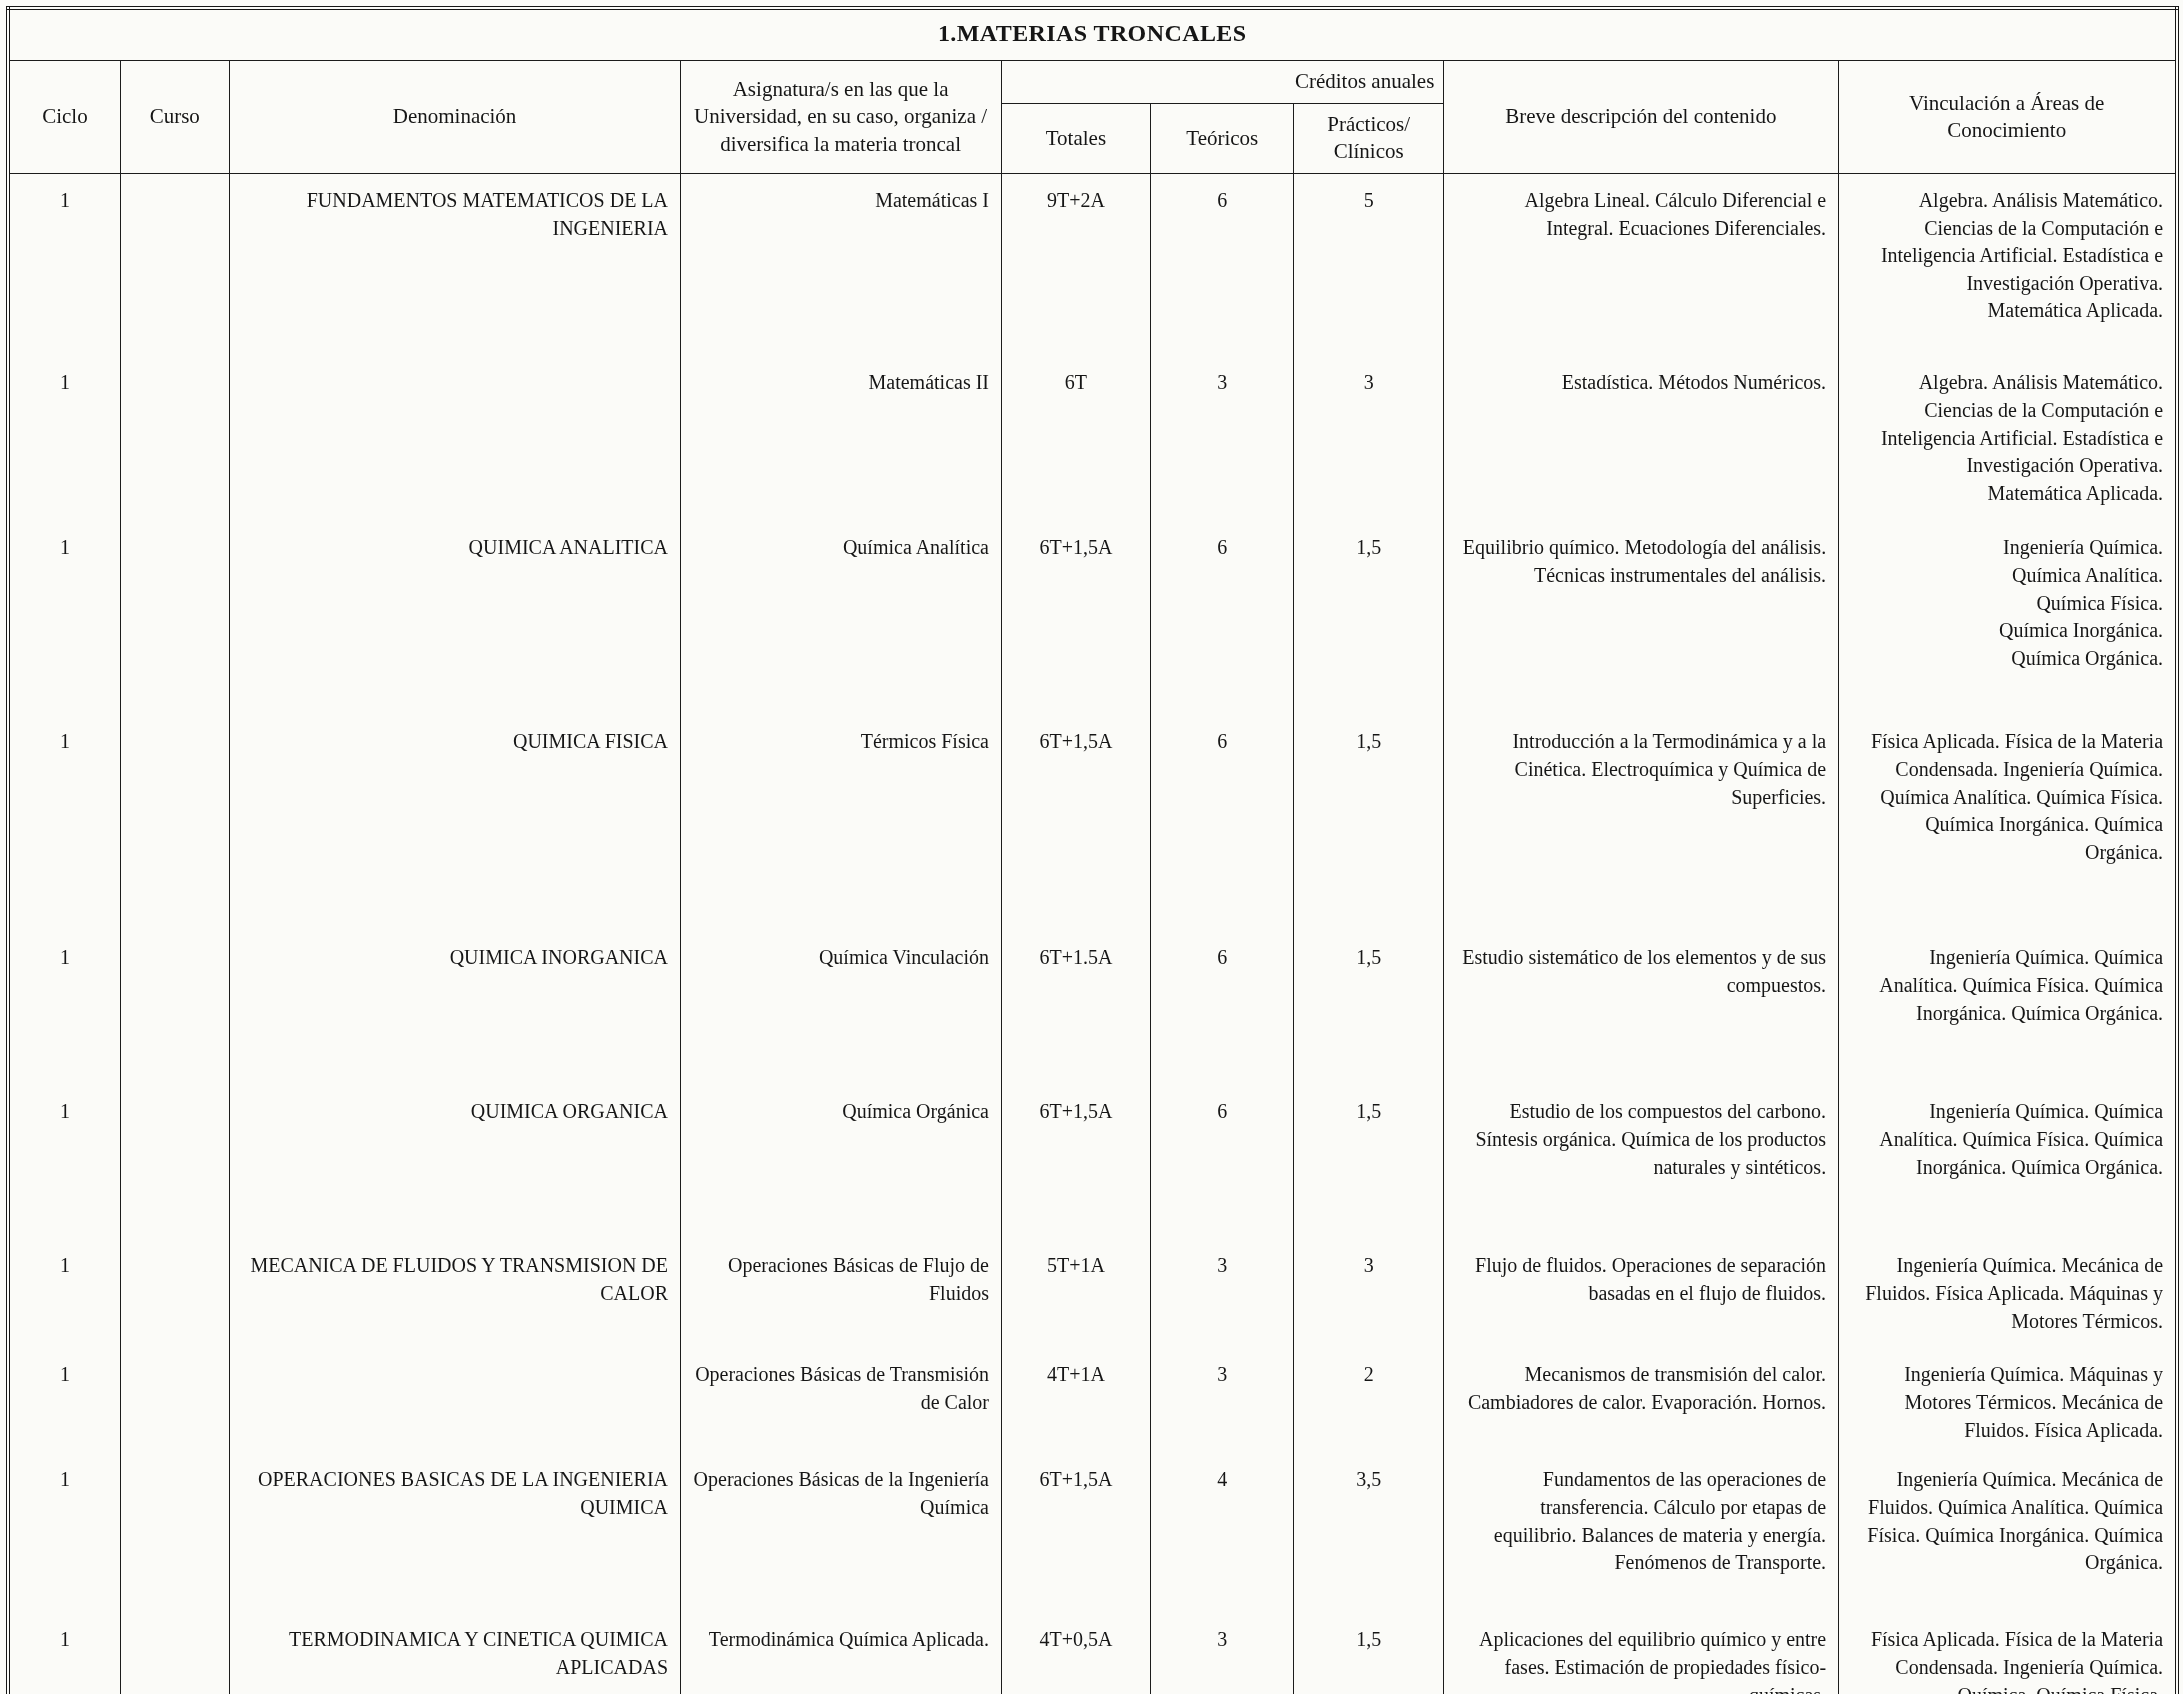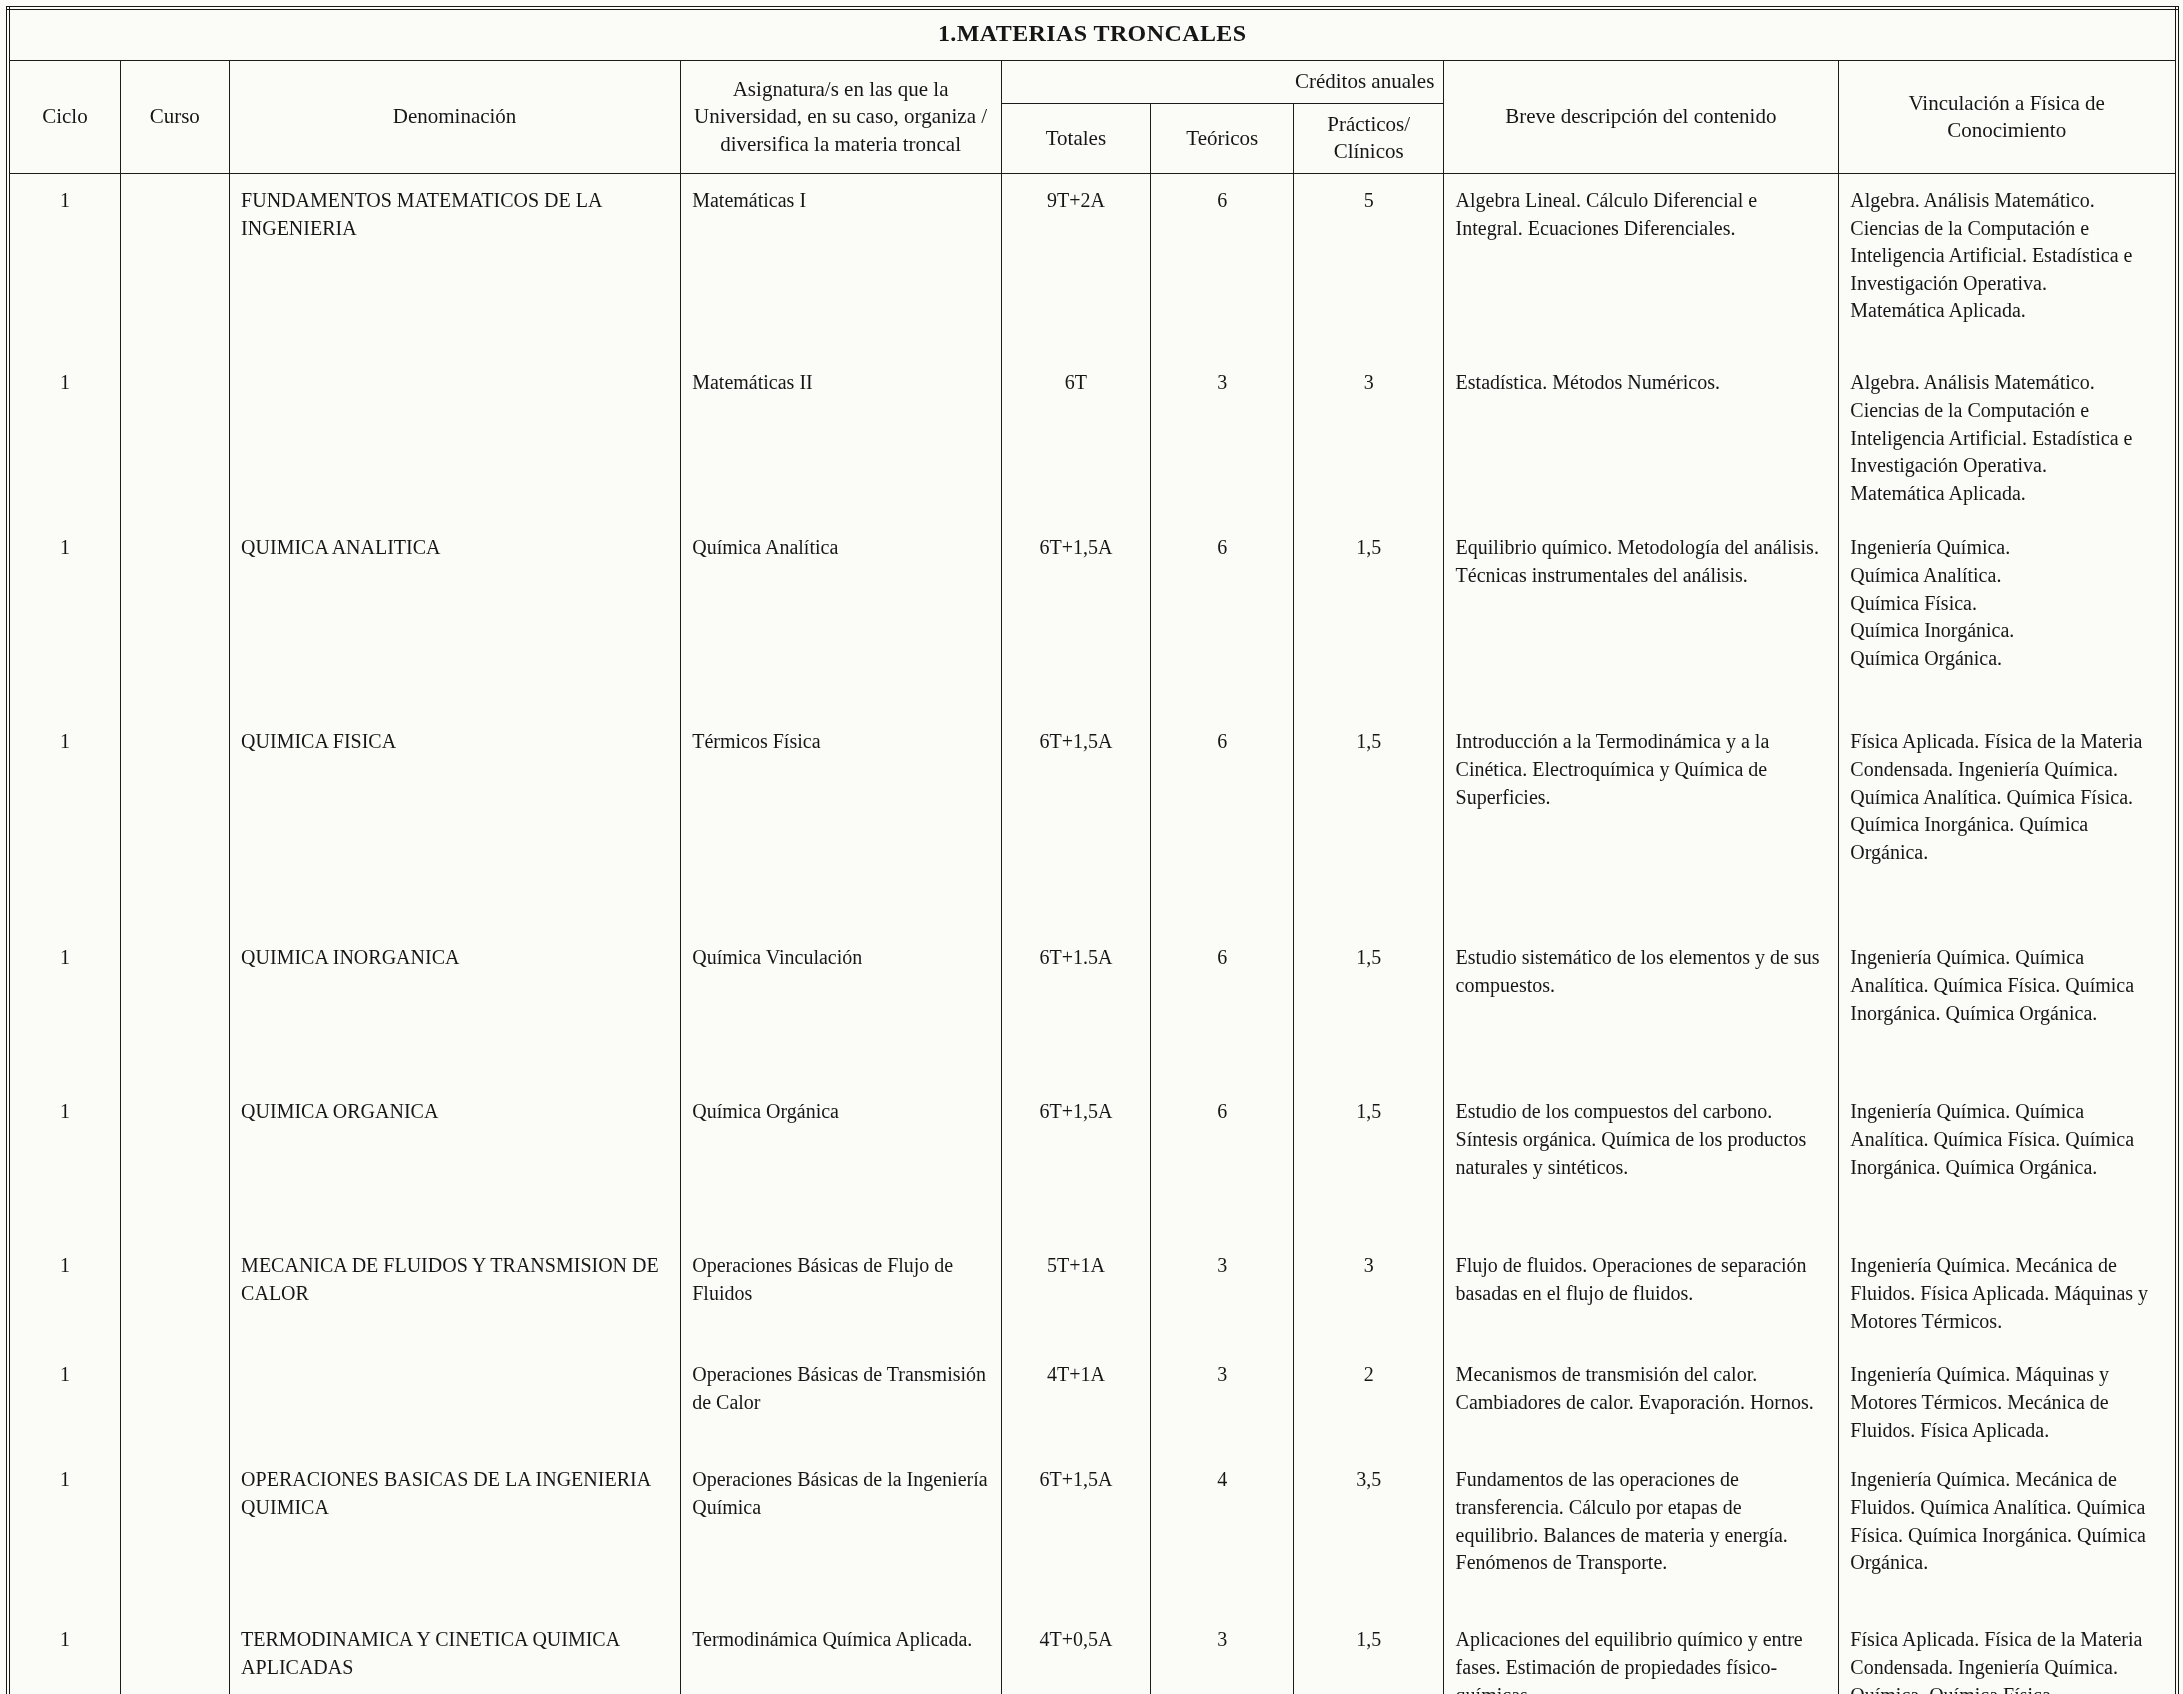--- a/index.html
+++ b/index.html
@@ -58,21 +58,21 @@
     border-left: 1.5px solid #1c1c1c;
     border-right: 1.5px solid #1c1c1c;
     border-top: none;
     border-bottom: none;
     font-size: 20px;
     line-height: 1.38;
     padding: 13px 11.6px 8.7px 11.6px;
     white-space: pre-line;
   }
   td.c-center { text-align: center; }
-  td.c-left   { text-align: left; margin-left: 34px; }
+  td.c-left   { text-align: right; margin-left: 34px; }
   td.denom    { text-transform: none; }
   
   tbody tr:nth-child(1)  td { height: 183px; }
   tbody tr:nth-child(2)  td { height: 165px; }
   tbody tr:nth-child(3)  td { height: 194px; }
   tbody tr:nth-child(4)  td { height: 216px; }
   tbody tr:nth-child(5)  td { height: 154px; }
   tbody tr:nth-child(6)  td { height: 154px; }
   tbody tr:nth-child(7)  td { height: 109px; }
   tbody tr:nth-child(8)  td { height: 105px; }
@@ -99,21 +99,21 @@
       <tr>
         <th class="title-cell" colspan="9">1.MATERIAS TRONCALES</th>
       </tr>
       <tr>
         <th rowspan="2">Ciclo</th>
         <th rowspan="2">Curso</th>
         <th rowspan="2">Denominación</th>
         <th rowspan="2">Asignatura/s en las que la Universidad, en su caso, organiza / diversifica la materia troncal</th>
         <th colspan="3" class="creditos-group">Créditos anuales</th>
         <th rowspan="2">Breve descripción del contenido</th>
-        <th rowspan="2">Vinculación a Física de Conocimiento</th>
+        <th rowspan="2">Vinculación a Áreas de Conocimiento</th>
       </tr>
       <tr class="subheader">
         <th>Totales</th>
         <th>Teóricos</th>
         <th>Prácticos/
 Clínicos</th>
       </tr>
     </thead>
     <tbody id="table-body">
         <tr>

